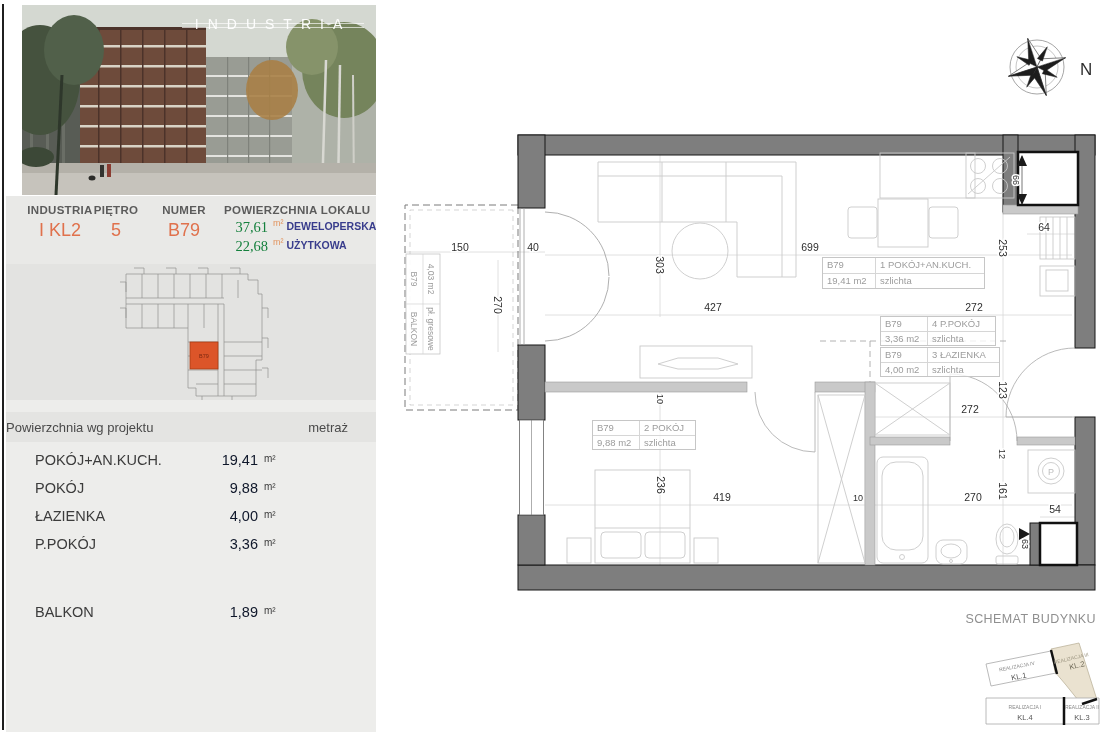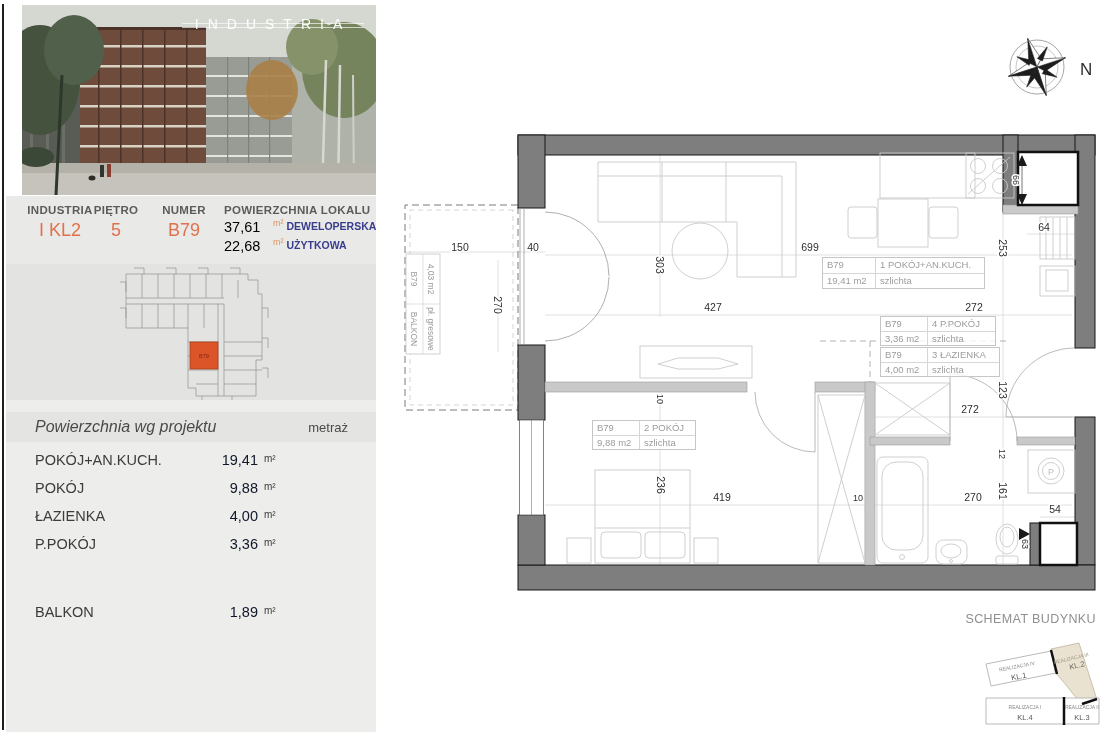--- a/index.html
+++ b/index.html
@@ -18,30 +18,30 @@
   .hero-line { position:absolute; left:0; right:0; height:1px; background:rgba(255,255,255,0.65); z-index:2; }
   .hl1 { top:8px; } .hl2 { top:12px; }
 
   .band-summary { position:absolute; left:6px; top:196px; width:370px; height:68px; background:#e9e9e7; }
   .s-col { position:absolute; top:0; height:68px; text-align:center; }
   .s-lbl { font-size:11.5px; font-weight:bold; color:#5b5b5b; letter-spacing:0.3px; margin-top:8px; }
   .s-val { font-size:18px; color:#E0714C; margin-top:4px; }
   .s-area { position:absolute; left:218px; top:0; width:150px; text-align:left; }
   .s-area .s-lbl { text-align:left; }
   .area-row { position:relative; height:17px; margin-top:2px; white-space:nowrap; }
-  .area-num { display:inline-block; width:44px; text-align:left; font-size:14.5px; color:#000000; }
+  .area-num { display:inline-block; width:44px; text-align:right; font-size:14.5px; color:#15803d;font-family:Liberation Serif, serif; }
   .area-unit { display:inline-block; font-size:9px; color:#E2945F; vertical-align:top; margin:0 3px 0 5px; }
   .area-kind { display:inline-block; font-size:10.5px; font-weight:bold; color:#383C8C; vertical-align:top; margin-top:2px;text-align:center; }
 
   .band-siteplan { position:absolute; left:6px; top:264px; width:370px; height:136px; background:#e3e3e1; }
   .siteplan-svg { position:absolute; left:106px; top:0px; width:180px; height:140px; }
 
   .band-table { position:absolute; left:6px; top:400px; width:370px; height:332px; background:#ededeb; }
   .t-head { position:absolute; left:0; top:12px; width:370px; height:30px; background:#e4e4e2; display:flex; align-items:center; }
-  .t-head .th-l { margin-left:29px; font-size:16px; color:#4a4a4a;font-style:italic; }
+  .t-head .th-l { font-size:13px; color:#4a4a4a; }
   .t-head .th-r { margin-left:auto; margin-right:28px; font-size:13px; color:#4a4a4a; }
   .t-rows { position:absolute; left:0; top:46px; width:296px; }
   .t-row { display:flex; align-items:center; height:28px; padding:0 14px 0 29px; }
   .t-row .tname { font-size:14.5px; color:#3c3c3c; }
   .t-row .tval { margin-left:auto; width:52px; text-align:right; font-size:14.5px; color:#0f172a; }
   .t-row .tunit { width:24px; font-size:10px; color:#3c3c3c; margin-left:6px; margin-top:-4px; }
   .t-row.balkon { margin-top:40px; }
 
   
   .main { position:absolute; left:376px; top:0; width:744px; height:732px; background:#fff; }

